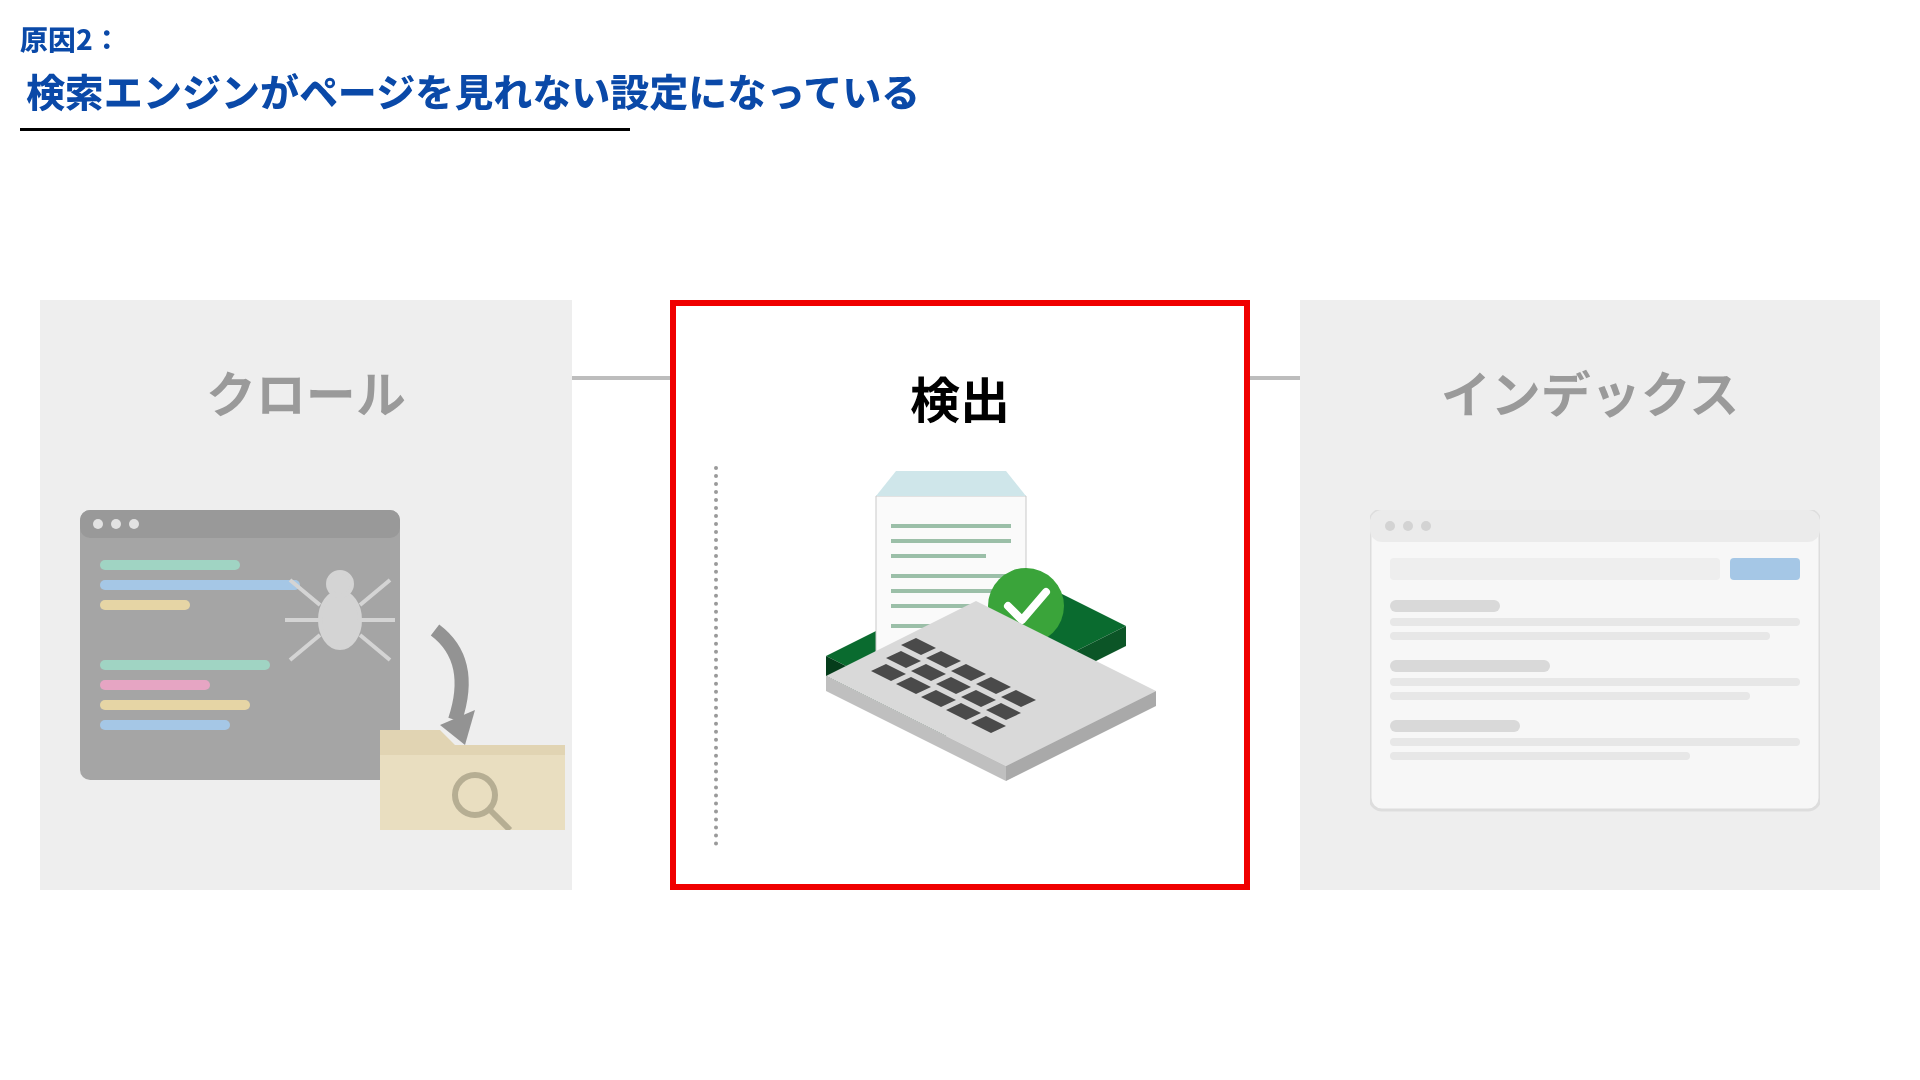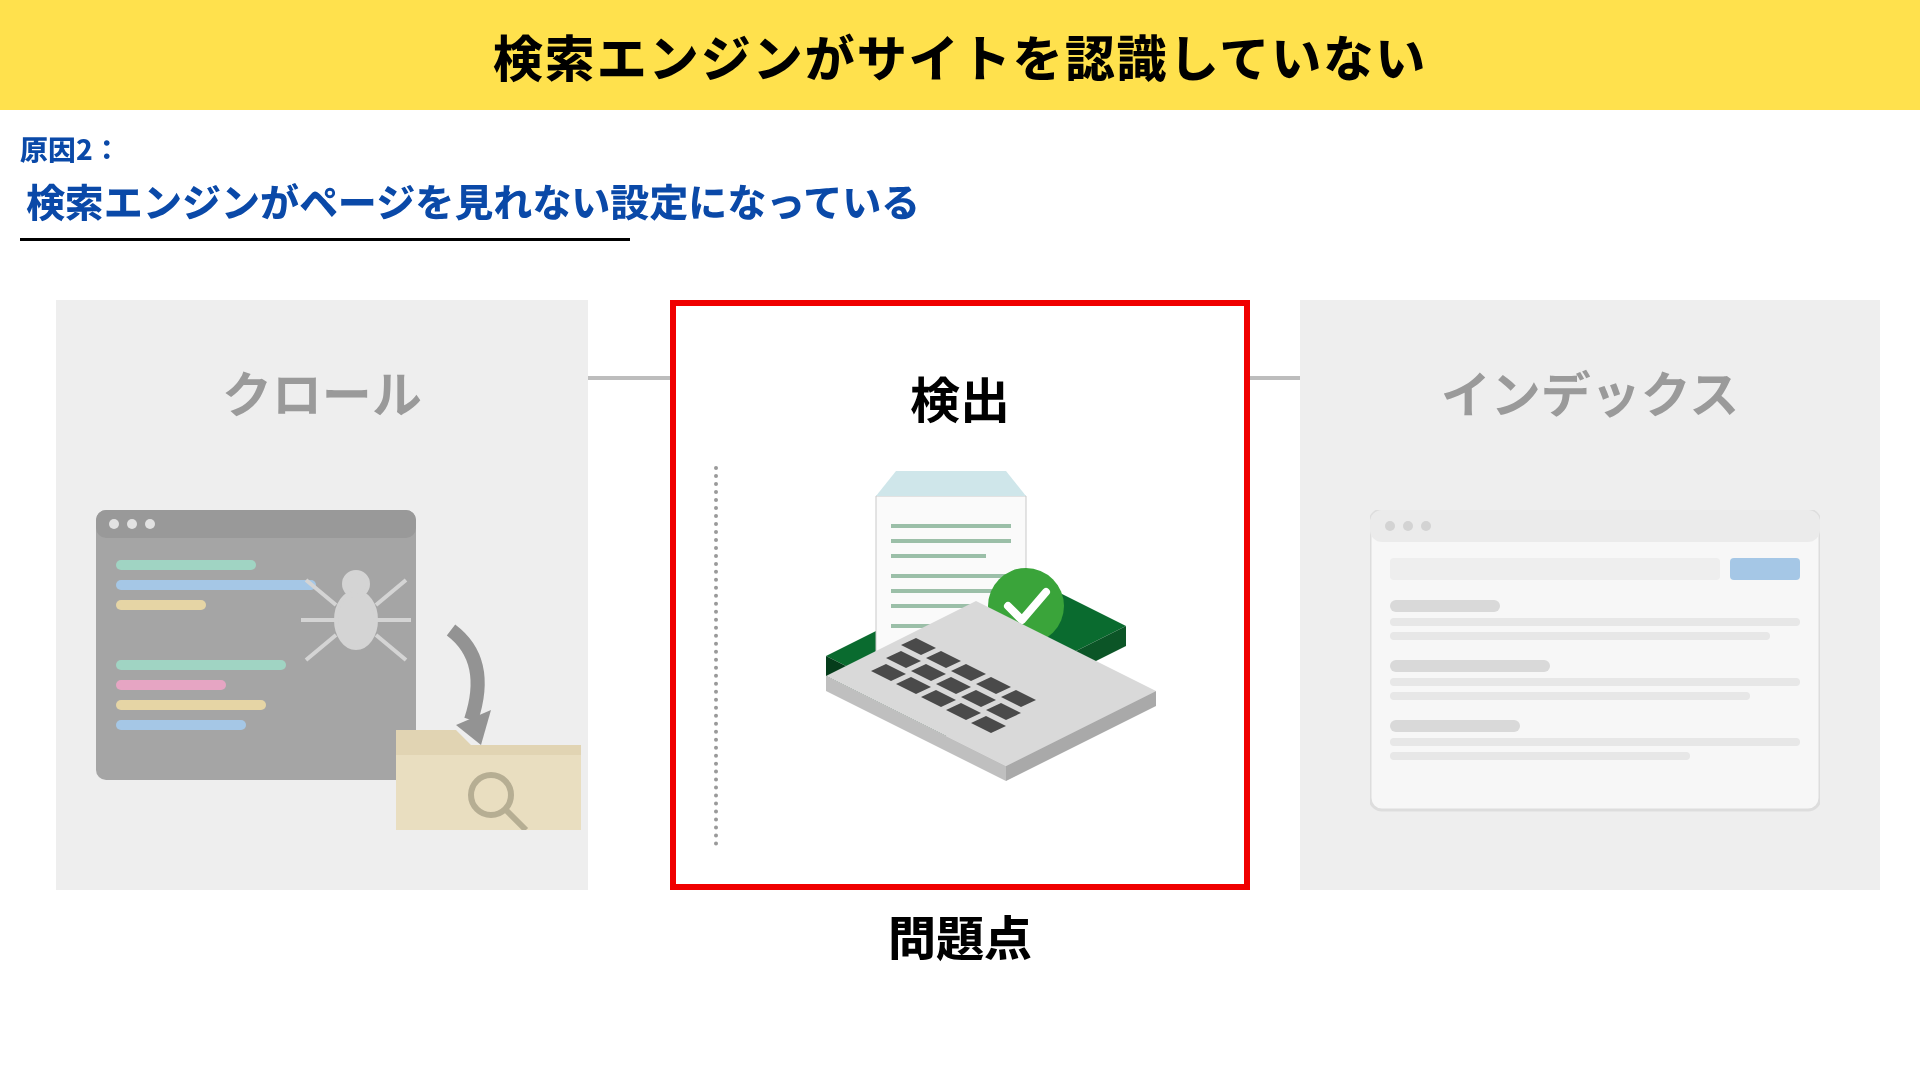--- a/index.html
+++ b/index.html
@@ -6,44 +6,41 @@
   html, body { width: 1920px; height: 1080px; font-family: "Hiragino Sans", "Noto Sans JP", "Meiryo", sans-serif; background: #fff; }
   .slide { width: 1920px; height: 1080px; position: relative; }
   .title-bar { width: 100%; height: 110px; background: #ffe14d; display: flex; align-items: center; justify-content: center; }
   .title-bar span { font-size: 50px; font-weight: 800; color: #000; letter-spacing: 2px; }
   .subtitle-block { padding: 18px 20px 8px 20px; }
   .subtitle-line1 { color: #0a49a8; font-size: 28px; font-weight: 800; }
   .subtitle-line2 { color: #0a49a8; font-size: 39px; font-weight: 800; margin-top: 4px; padding-left: 6px; }
   .underline { width: 610px; height: 3px; background: #000; margin-top: 10px; }
   .flow-wrap { position: absolute; left: 40px; right: 40px; top: 300px; height: 590px; }
   .panel { position: absolute; top: 0; height: 590px; background: #eeeeee; }
-  .panel-left  { left: 16px;    width: 532px; }
+  .panel-left  { left: 0;    width: 532px; }
   .panel-mid   { left: 630px; width: 580px; border: 6px solid #f00000; background: #fff; }
   .panel-right { left: 1260px; width: 580px; }
   .panel-title { text-align: center; font-size: 50px; font-weight: 700; color: #9a9a9a; margin-top: 55px; }
   .panel-mid .panel-title { color: #000; }
   .arrow { position: absolute; top: 76px; height: 4px; background: #bdbdbd; }
   .arrow::after { content:""; position:absolute; right:-2px; top:-10px; border-left:18px solid #8a8a8a; border-top:12px solid transparent; border-bottom:12px solid transparent; }
   .arrow1 { left: 400px;  width: 370px; }
   .arrow2 { left: 1030px; width: 370px; }
   .issue-label { position: absolute; left: 630px; width: 580px; top: 600px; text-align: center; font-size: 48px; font-weight: 800; color: #000; }
   
   .crawl-icon { position: absolute; left: 40px; top: 210px; width: 500px; height: 320px; opacity: .55; }
   .index-icon { position: absolute; left: 70px; top: 210px; width: 450px; height: 320px; opacity: .55; }
   .detect-icon { position: absolute; left: 90px; top: 150px; width: 400px; height: 360px; }
   .dotted { position:absolute; left: 38px; top: 160px; width:0; height: 380px; border-left: 4px dotted #9a9a9a; }
 </style>
 </head>
 <body>
 
 <div class="slide">
 
-  <div class="title-bar">
-    <span>検索エンジンがサイトを認識していない</span>
-  </div>
 
   <div class="subtitle-block">
     <div class="subtitle-line1">原因2：</div>
     <div class="subtitle-line2">検索エンジンがページを見れない設定になっている</div>
     <div class="underline"></div>
   </div>
 
   <div class="flow-wrap">
 
     <div class="arrow arrow1"></div>
@@ -145,16 +142,15 @@
         <rect x="20" y="122" width="380" height="8" rx="4" fill="#e2e2e2"></rect>
         <rect x="20" y="150" width="160" height="12" rx="6" fill="#c8c8c8"></rect>
         <rect x="20" y="168" width="410" height="8" rx="4" fill="#e2e2e2"></rect>
         <rect x="20" y="182" width="360" height="8" rx="4" fill="#e2e2e2"></rect>
         <rect x="20" y="210" width="130" height="12" rx="6" fill="#c8c8c8"></rect>
         <rect x="20" y="228" width="410" height="8" rx="4" fill="#e2e2e2"></rect>
         <rect x="20" y="242" width="300" height="8" rx="4" fill="#e2e2e2"></rect>
       </svg>
     </div>
 
-    <div class="issue-label">問題点</div>
   </div>
 
 </div>
 
 </body></html>

